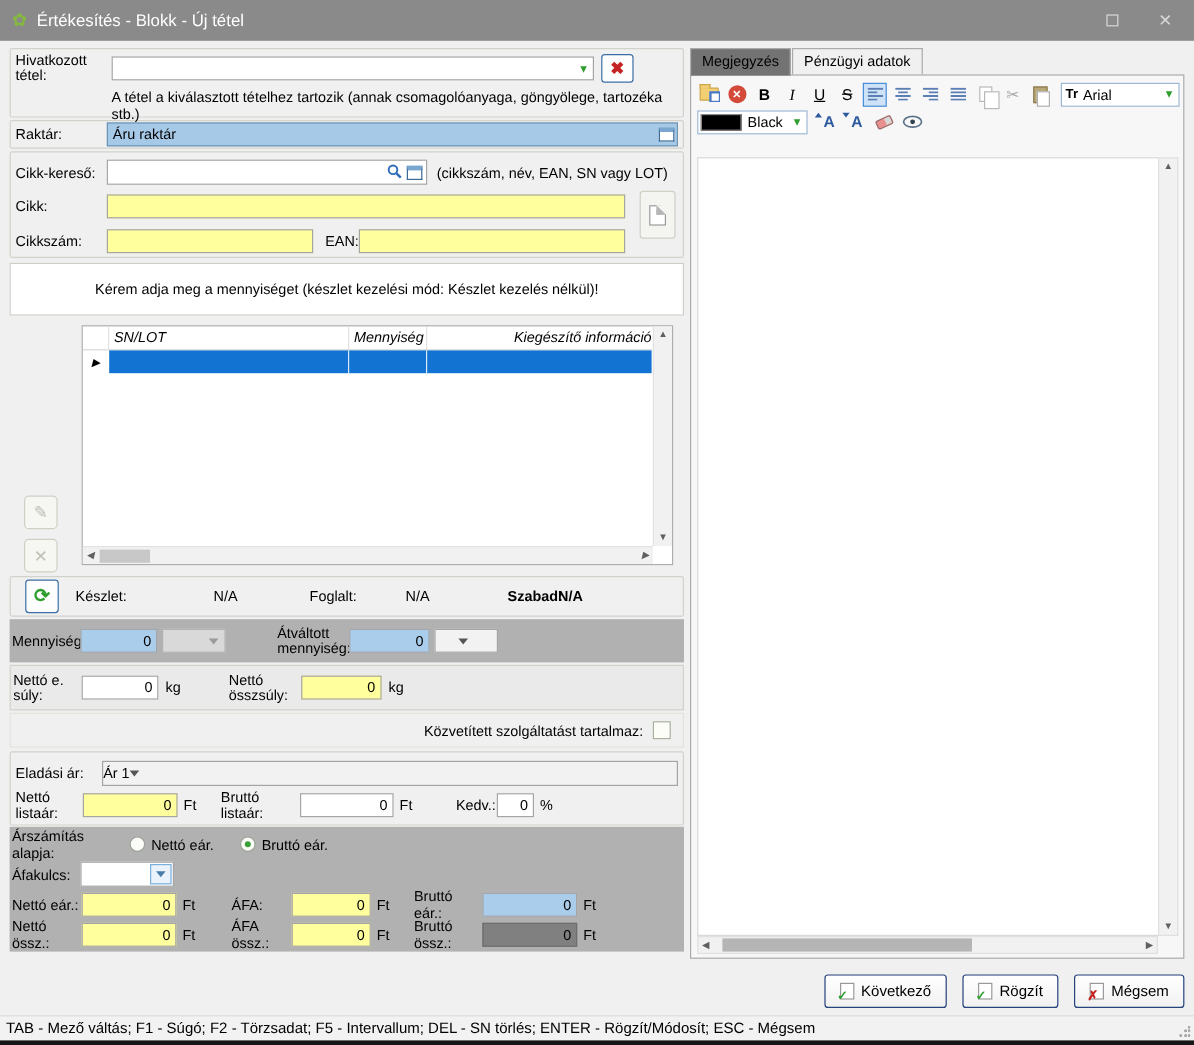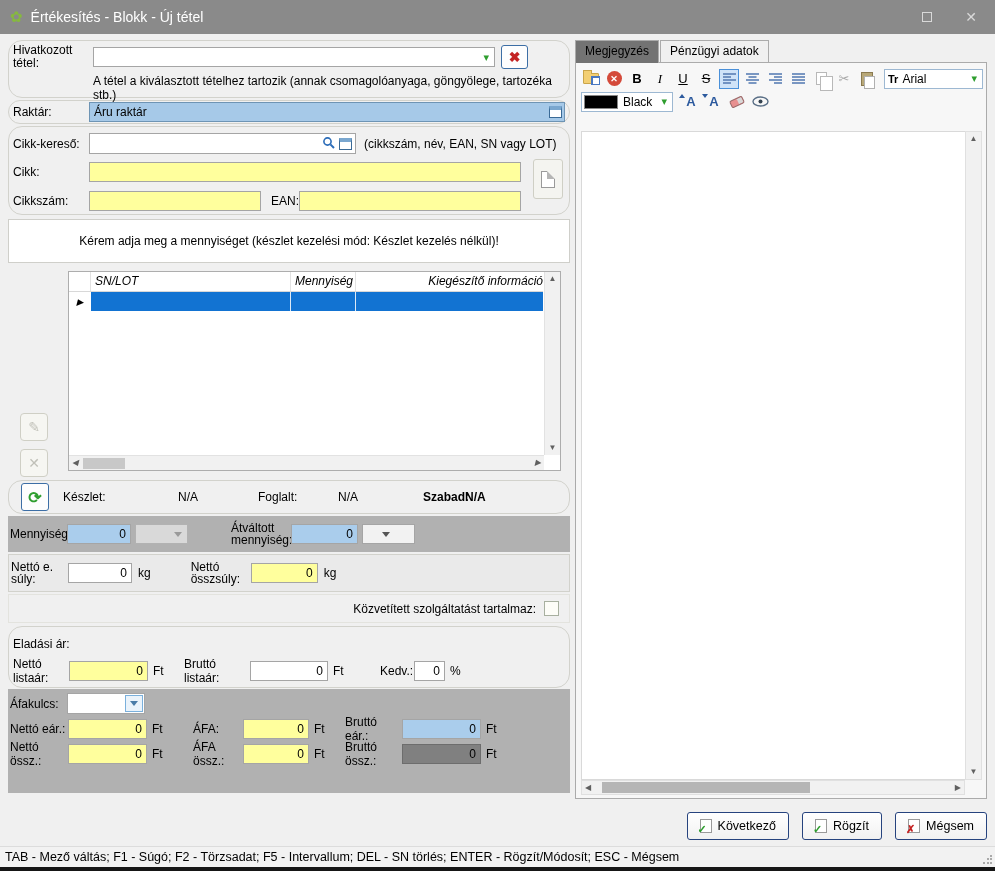--- a/index.html
+++ b/index.html
@@ -22,21 +22,21 @@
   .inp{border:1px solid #a5a5a5;background:#fff;height:20px;font-family:"Liberation Sans",sans-serif;
        font-size:12px;text-align:right;padding:1px 4px;}
   .inp.yellow{background:#ffff9d;}
   .inp.blue{background:#aacdec;}
   .inp.dark{background:#808080;border-color:#6d6d6d;}
   .combo{border:1px solid #a5a5a5;background:#fff;height:20px;display:flex;align-items:center;position:relative;}
   .combo .val{flex:1;padding-left:4px;}
   .chev{width:0;height:0;border-left:4px solid transparent;border-right:4px solid transparent;
         border-top:5px solid #555;margin-right:5px;}
   .green-arrow{color:#2f9e2f;font-size:11px;margin-right:5px;}
-  .sec{border:1px solid #d2d2cc;border-radius:14px;background:#f0f0f0;}
+  .sec{border:1px solid #d2d2cc;border-radius:2px;background:#f0f0f0;}
   .band{background:#b1b1b1;}
   .litrow{background:#eaeaea;border:1px solid #d2d2cc;}
   .row{display:flex;align-items:center;}
 
   
   .left{position:absolute;left:8px;top:40px;width:562px;}
 
   .sec1{height:58px;padding:3px 4px;margin-bottom:2px;}
   .sec1 .lblbox{width:76px;line-height:13px;}
   .sec1 .combo{width:400px;margin-left:2px;}
@@ -355,35 +355,50 @@
     </div>
 
     <div class="sec9">
       <span>Közvetített szolgáltatást tartalmaz:</span>
       <span class="checkbox"></span>
     </div>
 
     <div class="sec sec10">
       <div class="r1">
         <div class="lblbox lbl" style="width:72px;">Eladási ár:</div>
+        <div class="price-combo">
+          <span class="val">Ár 1</span>
+          <span class="chev"></span>
+        </div>
       </div>
       <div class="r2">
         <span class="nl lbl">Nettó listaár:</span>
         <input class="inp yellow i1" value="0" style="">
         <span class="ftl">Ft</span>
         <span class="bl lbl">Bruttó listaár:</span>
         <input class="inp i2" value="0" style="">
         <span class="ftl">Ft</span>
         <span class="kl lbl">Kedv.:</span>
         <input class="inp i3" value="0" style="">
         <span class="ftl">%</span>
       </div>
     </div>
 
     <div class="band sec11">
+      <div class="s11r">
+        <span class="al lbl">Árszámítás alapja:</span>
+        <span class="ropt">
+          <span class="radio"></span>
+          <span>Nettó eár.</span>
+        </span>
+        <span class="ropt">
+          <span class="radio on"></span>
+          <span>Bruttó eár.</span>
+        </span>
+      </div>
       <div class="s11r">
         <span class="afal lbl">Áfakulcs:</span>
         <div class="afcombo afombo afcombo" style="width:78px;height:21px;background:#fff;border:1px solid #a5a5a5;display:flex;align-items:center;justify-content:flex-end;">
           <span class="afchev">
               <span class="chev" style="margin:0;border-top-color:#4a7ca8;"></span>
             </span>
         </div>
       </div>
       <div class="s11r">
         <span class="m1l lbl">Nettó eár.:</span>

